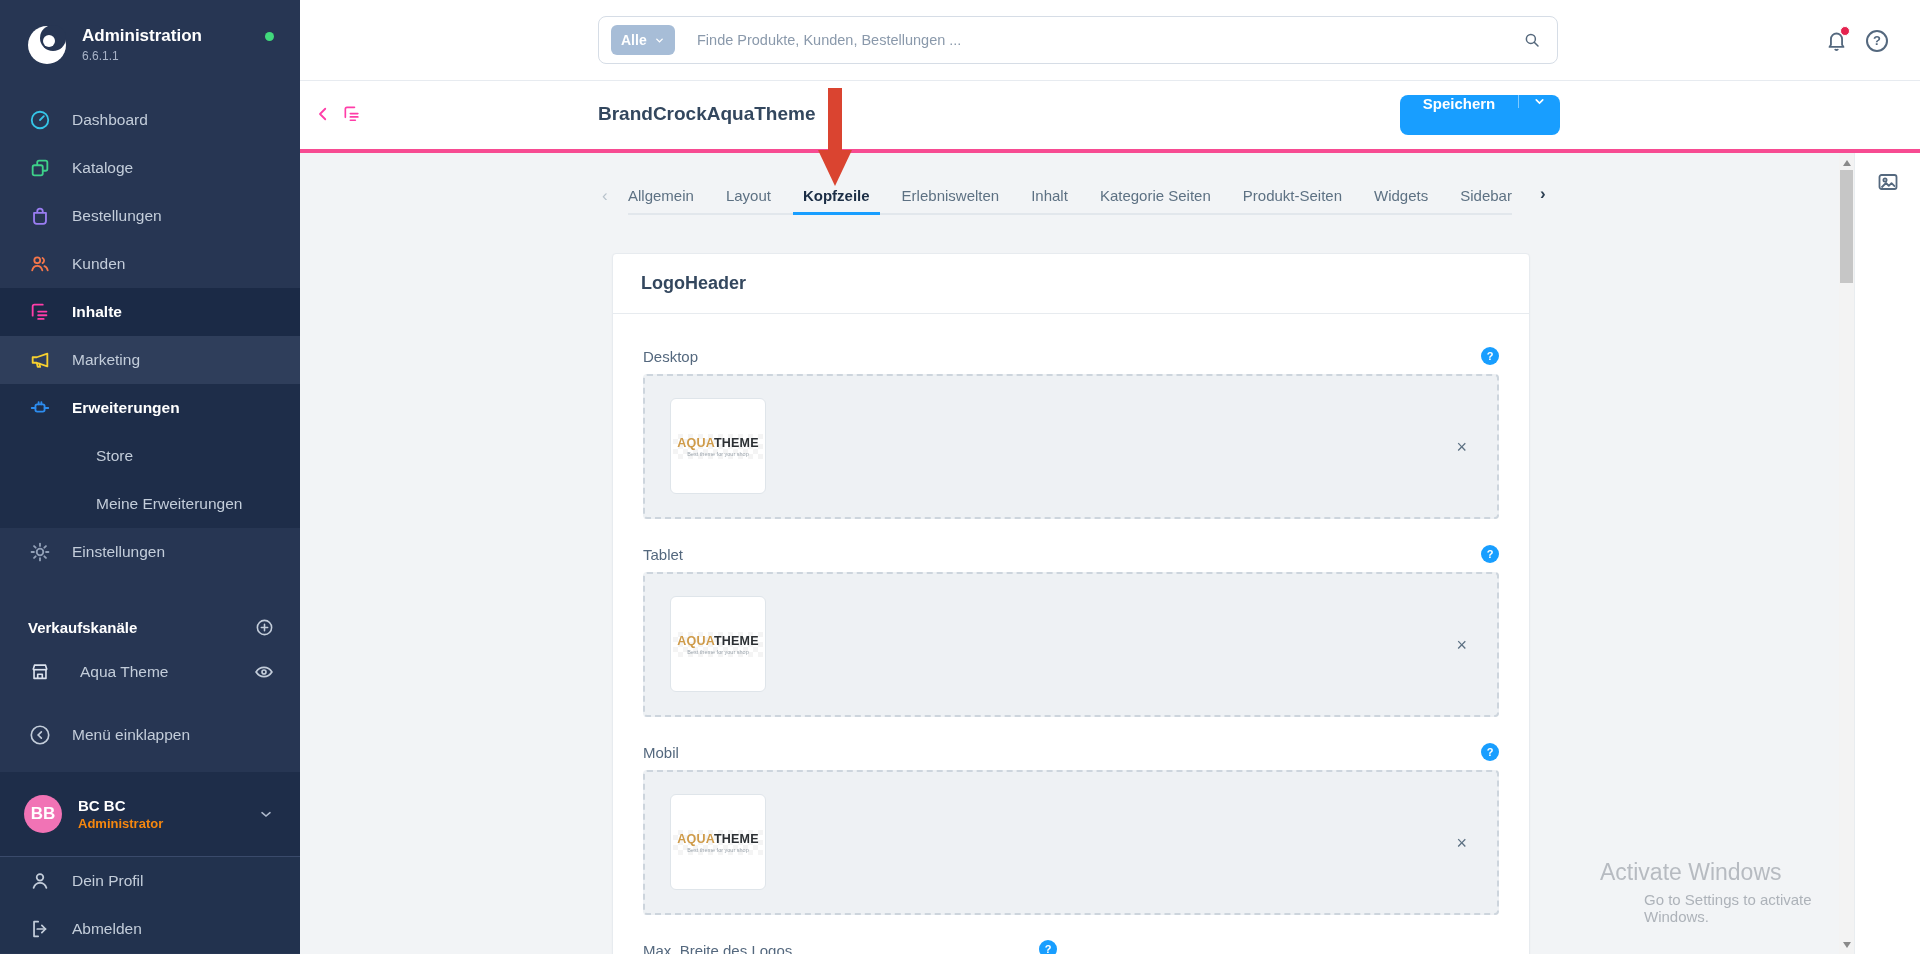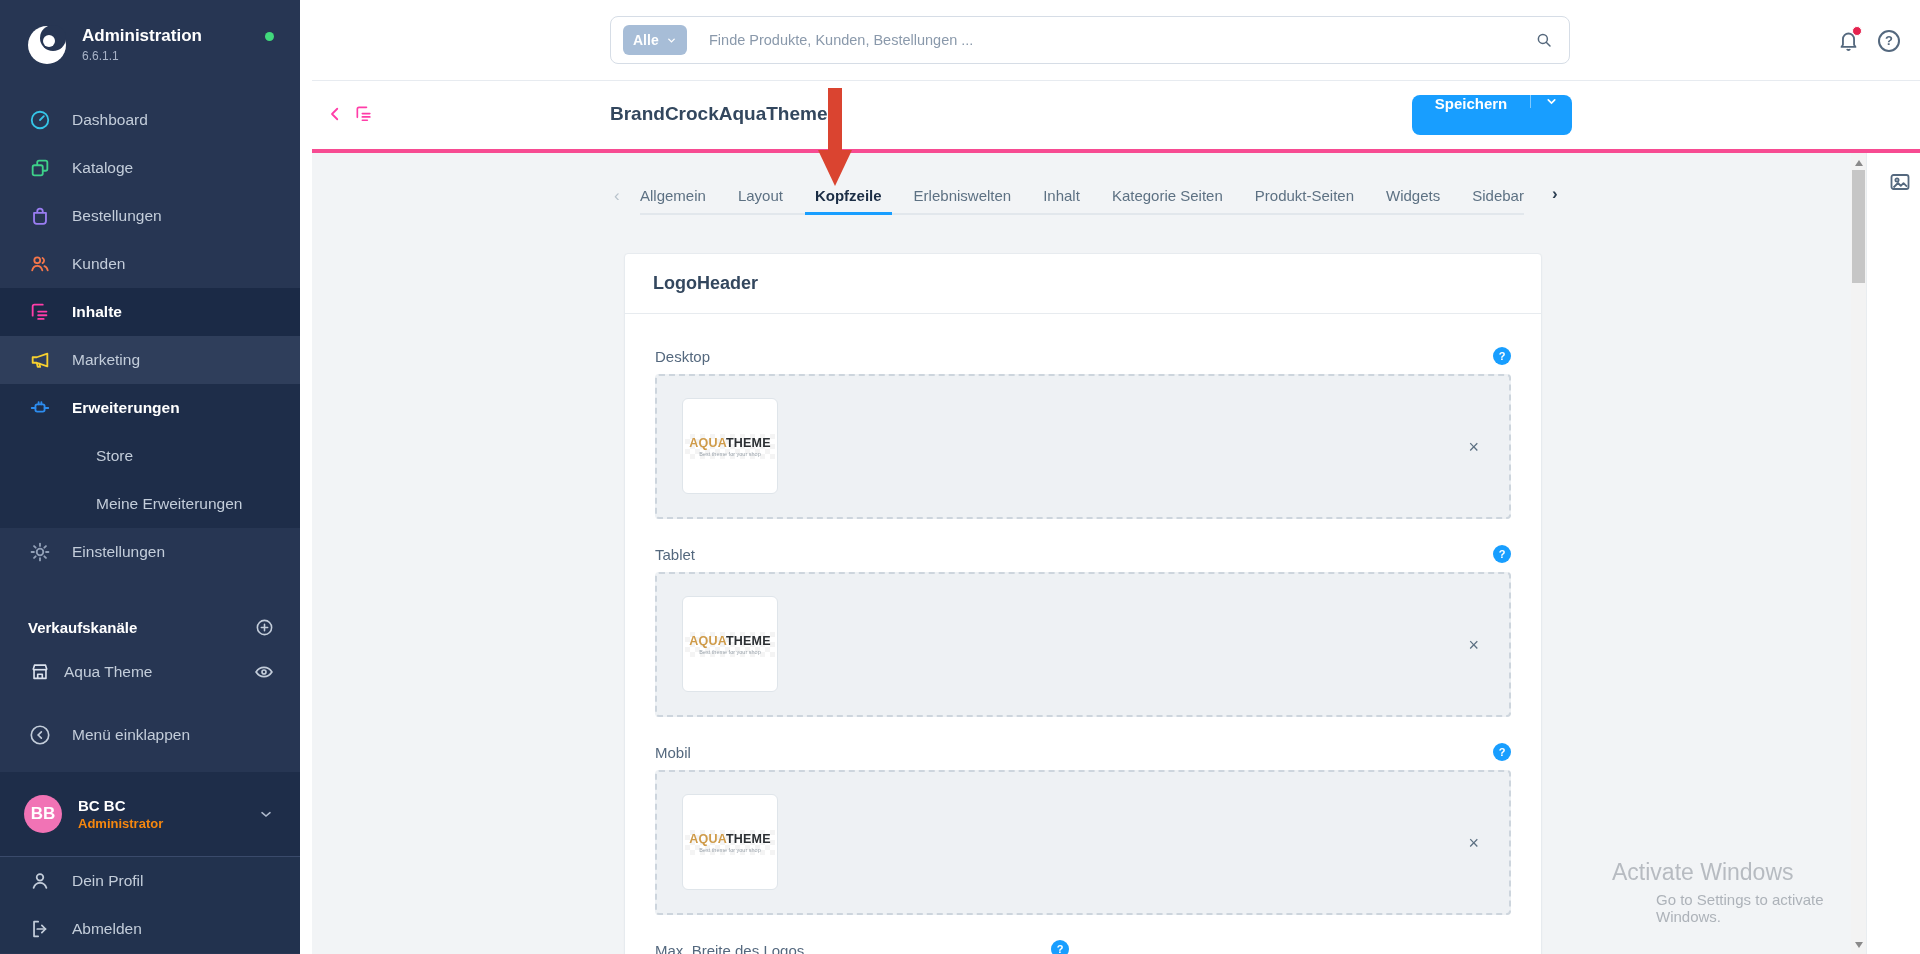--- a/index.html
+++ b/index.html
@@ -21,33 +21,33 @@
   .nav-item .ic { width:24px; height:24px; display:flex; align-items:center; justify-content:center; flex:0 0 24px; }
   .nav-item.active { background:#1b2a46; color:#fff; font-weight:bold; }
   .nav-item.hl { background:#2f3e5b; }
   .nav-item.grp { background:#1e2d49; }
   .nav-item.grp .lbl-strong { color:#fff; font-weight:bold; }
   .nav-item.child { padding-left:96px; background:#1e2d49; }
   .sb-section { margin-top:39px; height:24px; padding:0 26px 0 28px; display:flex;
     align-items:center; justify-content:space-between; font-size:15px; font-weight:bold; color:#fff; }
   .row-end-ic { width:20px; height:20px; display:flex; align-items:center; justify-content:center; }
   .sb-channel { margin-top:9px; justify-content:space-between; padding-right:26px; }
-  .sb-channel .lft { display:flex; align-items:center; gap:12px; }
+  .sb-channel .lft { display:flex; align-items:center; gap:28px; }
   .sb-collapse { margin-top:15px; }
   .sb-user { margin-top:13px; height:84px; background:#1e2d49; display:flex;
     align-items:center; padding:0 26px 0 24px; gap:16px; cursor:pointer; }
   .avatar { width:38px; height:38px; border-radius:50%; background:#f173b5; color:#fff;
     font-size:17px; font-weight:bold; display:flex; align-items:center; justify-content:center; flex:0 0 38px; }
   .u-name { font-size:15px; font-weight:bold; color:#fff; }
   .u-role { font-size:13px; font-weight:bold; color:#f6870f; margin-top:2px; }
   .sb-user .sp { flex:1; }
   .sb-footer { background:#22324e; border-top:1px solid #3a4a6b; }
 
   
-  .main { position:absolute; left:312px; top:0; width:1520px; height:954px; background:#fff;padding-left:24px; }
+  .main { position:absolute; left:300px; top:0; width:1520px; height:954px; background:#fff;padding-left:24px; }
 
   
   .topbar { position:absolute; left:0; top:0; width:1620px; height:81px; background:#fff;
     border-bottom:1px solid #e7ebf0; }
   .searchbox { position:absolute; left:298px; top:16px; width:960px; height:48px;
     border:1px solid #d6dde6; border-radius:8px; background:#fff; display:flex; align-items:center; padding:0 16px 0 12px; }
   .scope-pill { height:30px; min-width:64px; padding:0 10px; border:none; border-radius:6px;
     background:#a7bdd7; color:#fff; font-size:14px; font-weight:bold; display:flex;
     align-items:center; gap:7px; cursor:pointer; font-family:inherit; }
   .search-input { flex:1; border:none; outline:none; font-size:14.5px; color:#32475e;

